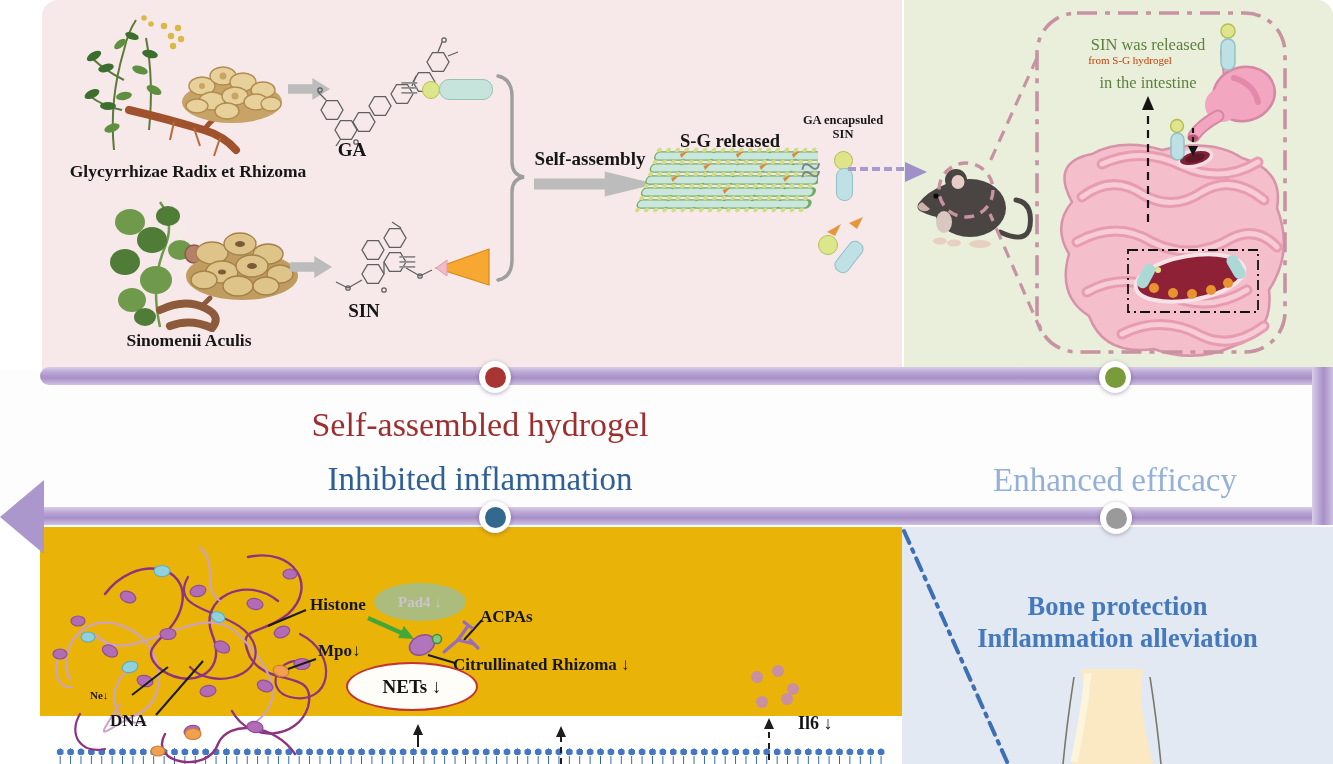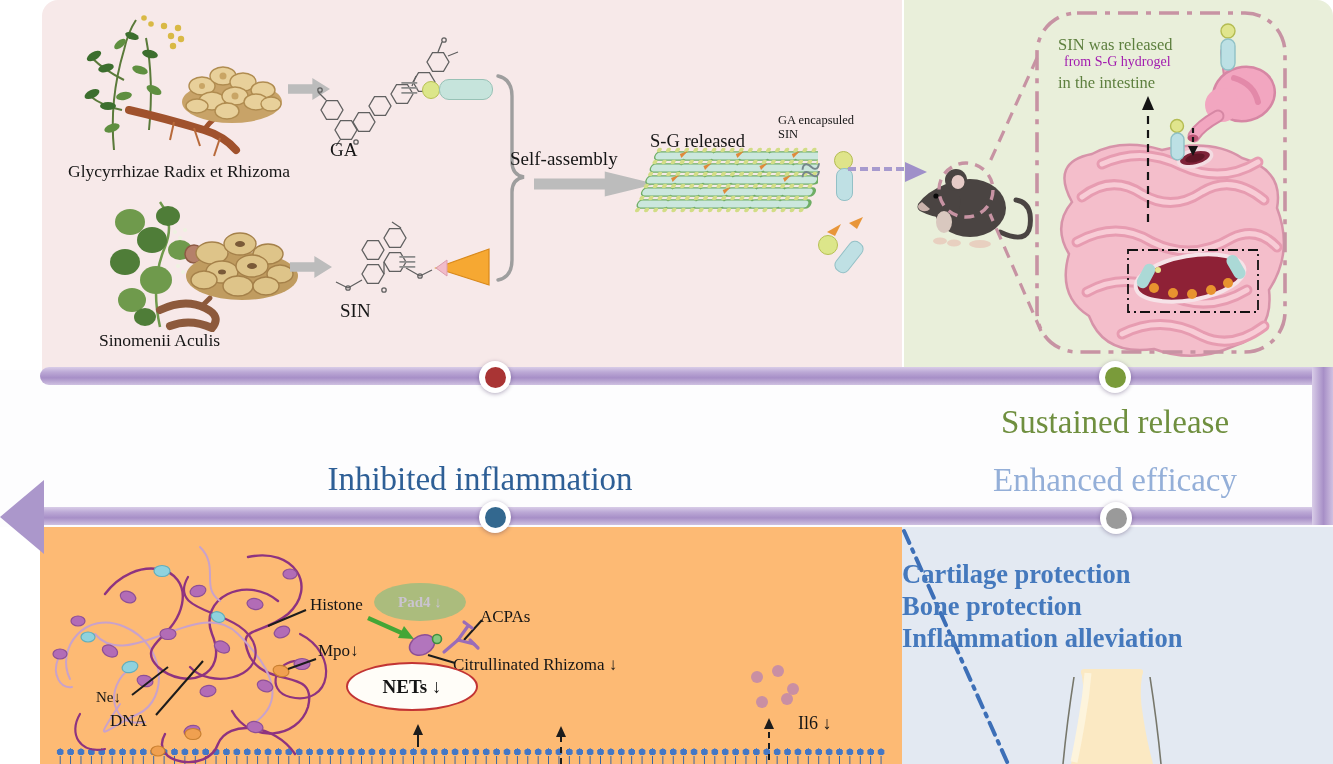--- a/index.html
+++ b/index.html
@@ -3,30 +3,30 @@
 <meta charset="utf-8">
 <style>
   html,body{margin:0;padding:0;background:#ffffff;}
   #stage{position:relative;width:1333px;height:764px;overflow:hidden;background:#ffffff;
          font-family:"Liberation Serif","DejaVu Serif",serif;}
   .abs{position:absolute;}
   .panel{position:absolute;}
   .p-syn{left:42px;top:0;width:860px;height:370px;background:#f7e9e9;border-radius:16px 0 0 0;}
   .p-rel{left:904px;top:0;width:429px;height:370px;background:#e9efda;border-radius:0 16px 0 0;}
   .band{left:0;top:370px;width:1333px;height:157px;background:#fdfdfe;}
-  .p-mech{left:40px;top:527px;width:862px;height:237px;background:#fdba74;}
+  .p-mech{left:40px;top:527px;width:862px;height:189px;background:#eab308;}
   .p-out{left:902px;top:527px;width:431px;height:237px;background:#e3e9f2;}
   .bar{position:absolute;background:linear-gradient(180deg,#d9cde8 0%,#bca9d6 28%,#a78fc7 60%,#cfc1e1 100%);z-index:5;}
   .bar-right{position:absolute;background:linear-gradient(90deg,#d9cde8 0%,#a78fc7 55%,#cfc1e1 100%);z-index:5;}
   .badge{position:absolute;width:32px;height:32px;border-radius:50%;background:#fff;
          box-shadow:0 1px 4px rgba(60,40,90,.38);display:flex;align-items:center;justify-content:center;z-index:7;}
   .badge i{display:block;width:21px;height:21px;border-radius:50%;}
   .bannertxt{position:absolute;text-align:center;white-space:nowrap;z-index:6;}
-  .lbl{position:absolute;font-weight:normal;color:#161616;white-space:nowrap;}
-  .ctr{}
+  .lbl{position:absolute;font-weight:bold;color:#161616;white-space:nowrap;}
+  .ctr{text-align:center;}
   .ell{position:absolute;border:2.5px solid #c23434;border-radius:50%;background:#fffdf8;
        display:flex;align-items:center;justify-content:center;font-weight:bold;color:#141414;}
   .blockarrow{position:absolute;background:#bcbcbc;
        clip-path:polygon(0% 32%,58% 32%,58% 8%,100% 50%,58% 92%,58% 68%,0% 68%);}
   .membrane{position:absolute;left:15px;top:220px;width:832px;height:17px;
      background-image:
        radial-gradient(circle 3.4px at 5.2px 4.8px,#4377c5 97%,transparent),
        linear-gradient(90deg,transparent 0 4.3px,#2f5fa8 4.3px 6px,transparent 6px);
      background-size:10.4px 10px,10.4px 8px;
      background-position:0 0,0 9px;
@@ -341,21 +341,21 @@
       </g>
       <g stroke="#141414" fill="none" stroke-width="2.2">
         <path d="M244,222 L244,106" stroke-dasharray="8 6"></path>
         <path d="M289,128 L289,148" stroke-dasharray="5 4"></path>
       </g>
       <polygon points="244,96 238,110 250,110" fill="#141414"></polygon>
       <polygon points="289,156 284,146 294,146" fill="#141414"></polygon>
     </svg>
 
     <div class="abs ctr" style="left:154px;top:35px;width:180px;font-size:16.5px;color:#5d7f3e;white-space:nowrap">SIN was released</div>
-    <div class="abs ctr" style="left:160px;top:54px;width:180px;font-size:14px;color:#a21caf;white-space:nowrap">from S-G hydrogel</div>
+    <div class="abs ctr" style="left:136px;top:54px;width:180px;font-size:11px;color:#c2410c;white-space:nowrap">from S-G hydrogel</div>
     <div class="abs ctr" style="left:154px;top:73px;width:180px;font-size:16.5px;color:#5d7f3e;white-space:nowrap">in the intestine</div>
   </div>
 
   <div class="panel band"></div>
 
   <div class="bar" style="left:40px;top:367px;width:1293px;height:18px;border-radius:9px 0 0 9px"></div>
   <div class="bar" style="left:42px;top:507px;width:1291px;height:18px"></div>
   <div class="bar-right" style="left:1312px;top:367px;width:21px;height:158px"></div>
   <div class="abs" style="left:0;top:480px;width:0;height:0;border-top:37px solid transparent;border-bottom:37px solid transparent;border-right:44px solid #ab97cb;z-index:6"></div>
 
@@ -365,22 +365,22 @@
   <div class="badge" style="left:1099px;top:361px">
       <i style="background:#7a9b3a"></i>
     </div>
   <div class="badge" style="left:479px;top:501px">
       <i style="background:#33688f"></i>
     </div>
   <div class="badge" style="left:1100px;top:502px">
       <i style="background:#9a9a9a"></i>
     </div>
 
+  <div class="bannertxt" style="left:240px;top:406px;width:480px;font-size:34px;color:#9e2e2e">Self-assembled hydrogel</div>
   <div class="bannertxt" style="left:240px;top:461px;width:480px;font-size:33px;color:#2e5f96">Inhibited inflammation</div>
-  <div class="bannertxt" style="left:930px;top:404px;width:370px;font-size:33px;color:#6f8f3f">Sustained release</div>
   <div class="bannertxt" style="left:930px;top:462px;width:370px;font-size:33px;color:#94afd8">Enhanced efficacy</div>
 
   <div class="abs" style="left:905px;top:162px;width:0;height:0;border-top:10px solid transparent;border-bottom:10px solid transparent;border-left:22px solid #9f90c9;z-index:4"></div>
 
   <div class="panel p-mech">
 
     <div class="membrane"></div>
 
     <svg class="abs" style="left:10px;top:12px" width="320" height="225" viewBox="0 0 320 225">
       <g fill="none" stroke-linecap="round">
@@ -450,21 +450,21 @@
         <circle cx="717" cy="150" r="6"></circle>
           <circle cx="738" cy="144" r="6"></circle>
           <circle cx="753" cy="162" r="6"></circle>
         <circle cx="722" cy="175" r="6"></circle>
           <circle cx="747" cy="172" r="6"></circle>
       </g>
     </svg>
 
     <div class="lbl" style="left:270px;top:68px;font-size:17px">Histone</div>
     <div class="lbl" style="left:278px;top:114px;font-size:17px">Mpo↓</div>
-    <div class="lbl" style="left:56px;top:162px;font-size:15px">Ne↓</div>
+    <div class="lbl" style="left:50px;top:162px;font-size:11px">Ne↓</div>
     <div class="lbl" style="left:70px;top:184px;font-size:17px">DNA</div>
 
     <div class="abs" style="left:334px;top:56px;width:92px;height:38px;border-radius:50%;background:#abbc7d;display:flex;align-items:center;justify-content:center;font-weight:bold;font-size:15px;color:#cac4d0">Pad4 ↓</div>
 
     <svg class="abs" style="left:320px;top:55px" width="150" height="90" viewBox="0 0 150 90">
       <path d="M8,36 L44,52" stroke="#44a636" stroke-width="4.5" fill="none"></path>
       <polygon points="54,57 38,56 44,44" fill="#44a636"></polygon>
       <ellipse cx="62" cy="63" rx="13" ry="9.5" transform="rotate(-25 62 63)" fill="#b275bd" stroke="#8d4f96" stroke-width="1.6"></ellipse>
       <circle cx="77" cy="57" r="4.5" fill="#86c97e" stroke="#3e8f3e" stroke-width="1.6"></circle>
       <g stroke="#9a6cb8" stroke-width="3.2" fill="none" stroke-linecap="round">
@@ -487,18 +487,17 @@
   <div class="panel p-out">
     <svg class="abs" style="left:0;top:0" width="431" height="237" viewBox="0 0 431 237">
       <path d="M2,4 L106,237" stroke="#3d6fb7" stroke-width="4" stroke-dasharray="13 7 3 7" stroke-linecap="round" fill="none"></path>
       <g transform="translate(160,140)">
         <path d="M12,10 Q5,55 1,97" stroke="#77776b" stroke-width="1.6" fill="none"></path>
         <path d="M88,10 Q95,55 99,97" stroke="#77776b" stroke-width="1.6" fill="none"></path>
         <path d="M22,2 L78,2 Q83,2 80,9 Q77,27 81,49 Q85,75 91,97 L9,97 Q15,75 19,49 Q23,27 20,9 Q17,2 22,2 Z" fill="#fbe9c3"></path>
         <path d="M26,6 Q24,30 20,52 Q16,76 12,95" stroke="#fdf4dc" stroke-width="7" fill="none"></path>
       </g>
     </svg>
-    <div class="abs ctr" style="left:0;top:32px;width:431px;font-size:26.5px;font-weight:bold;color:#4579bd">Cartilage protection</div>
     <div class="abs ctr" style="left:0;top:64px;width:431px;font-size:26.5px;font-weight:bold;color:#4579bd">Bone protection</div>
     <div class="abs ctr" style="left:0;top:96px;width:431px;font-size:26.5px;font-weight:bold;color:#4579bd">Inflammation alleviation</div>
   </div>
 
 </div>
 
 </body></html>

